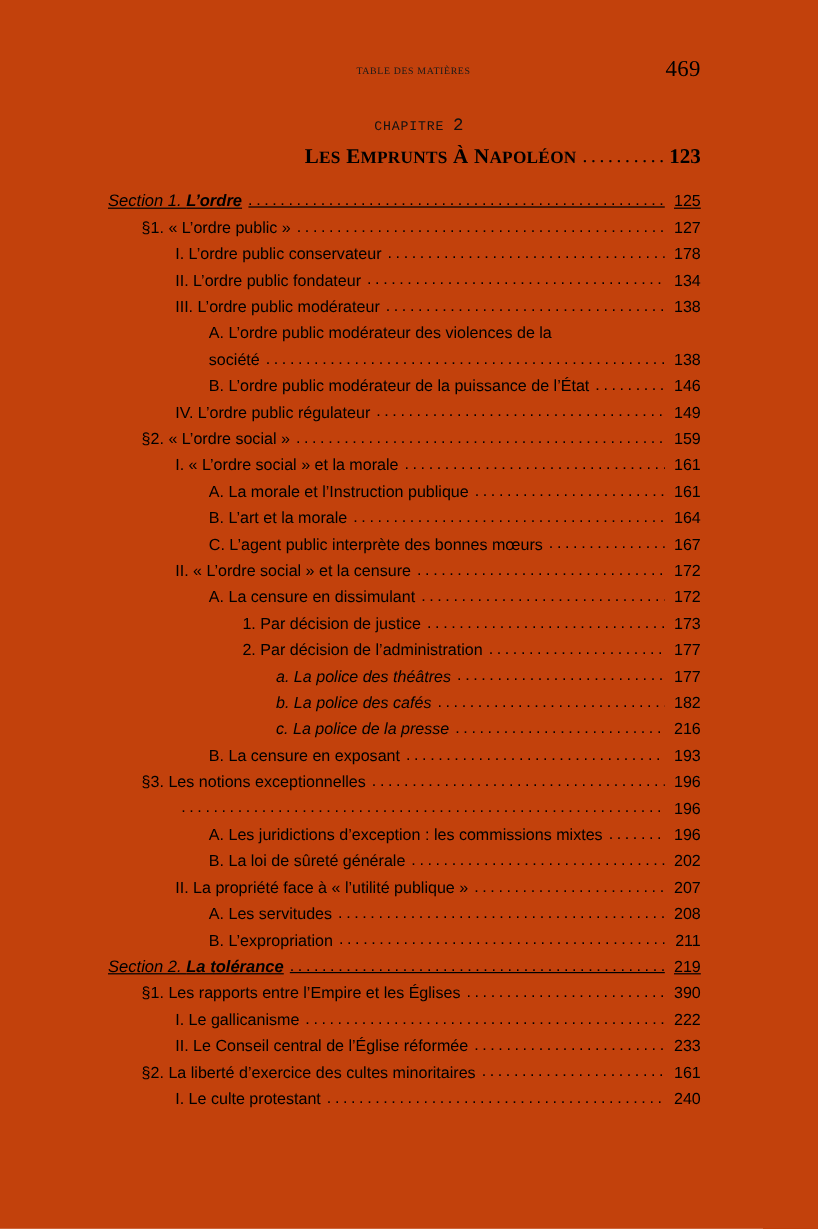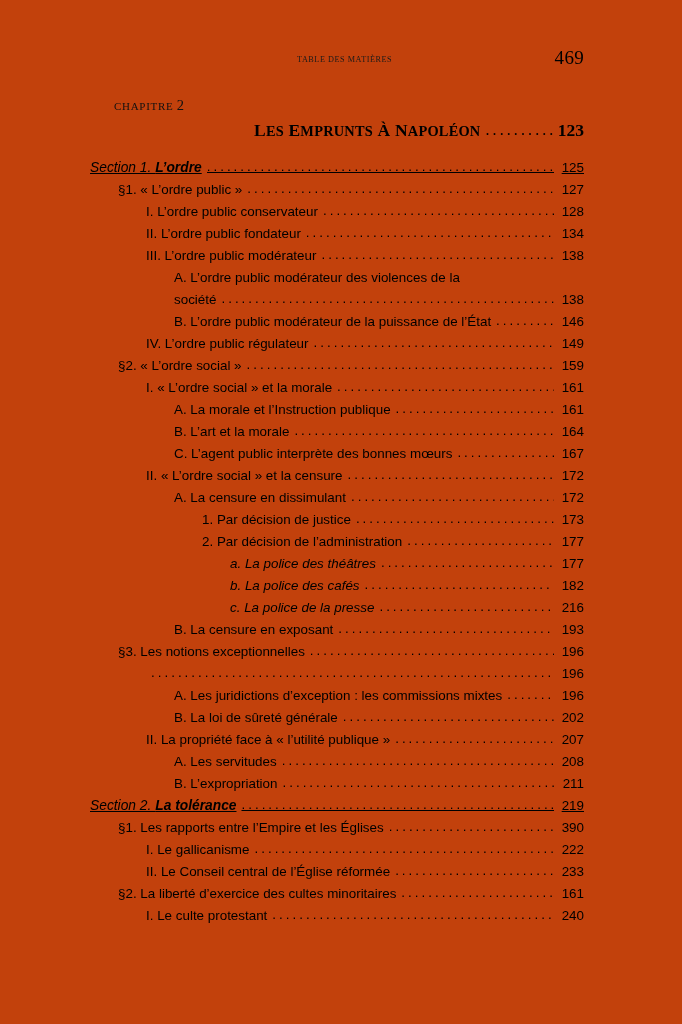--- a/index.html
+++ b/index.html
@@ -52,23 +52,24 @@
   }
 
   
   .chapter-block {
     position: absolute;
     top: 98px;
     left: 98px;
     right: 98px;
   }
   .chapter-kicker {
-    font-family: Liberation Serif, serif;
+    font-family: Liberation Mono, monospace;
     font-size: 11px;
     letter-spacing: 0.7px;
+    text-align: center;
     padding-left: 16px;
     color: #111111;
     line-height: 15px;
   }
   .chapter-kicker .big {
     font-size: 14.5px;
     letter-spacing: 0;
   }
   .chapter-line {
     margin-top: 5px;
@@ -204,21 +205,21 @@
         <span class="pageno">125</span>
       </div>
       <div class="toc-row lvl-1">
         <span class="label">§1. « L’ordre public »</span>
         <span class="leader">.......................................................................................................................................................................................................</span>
         <span class="pageno">127</span>
       </div>
       <div class="toc-row lvl-2">
         <span class="label">I. L’ordre public conservateur</span>
         <span class="leader">.......................................................................................................................................................................................................</span>
-        <span class="pageno">128</span>
+        <span class="pageno">178</span>
       </div>
       <div class="toc-row lvl-2">
         <span class="label">II. L’ordre public fondateur</span>
         <span class="leader">.......................................................................................................................................................................................................</span>
         <span class="pageno">134</span>
       </div>
       <div class="toc-row lvl-2">
         <span class="label">III. L’ordre public modérateur</span>
         <span class="leader">.......................................................................................................................................................................................................</span>
         <span class="pageno">138</span>

